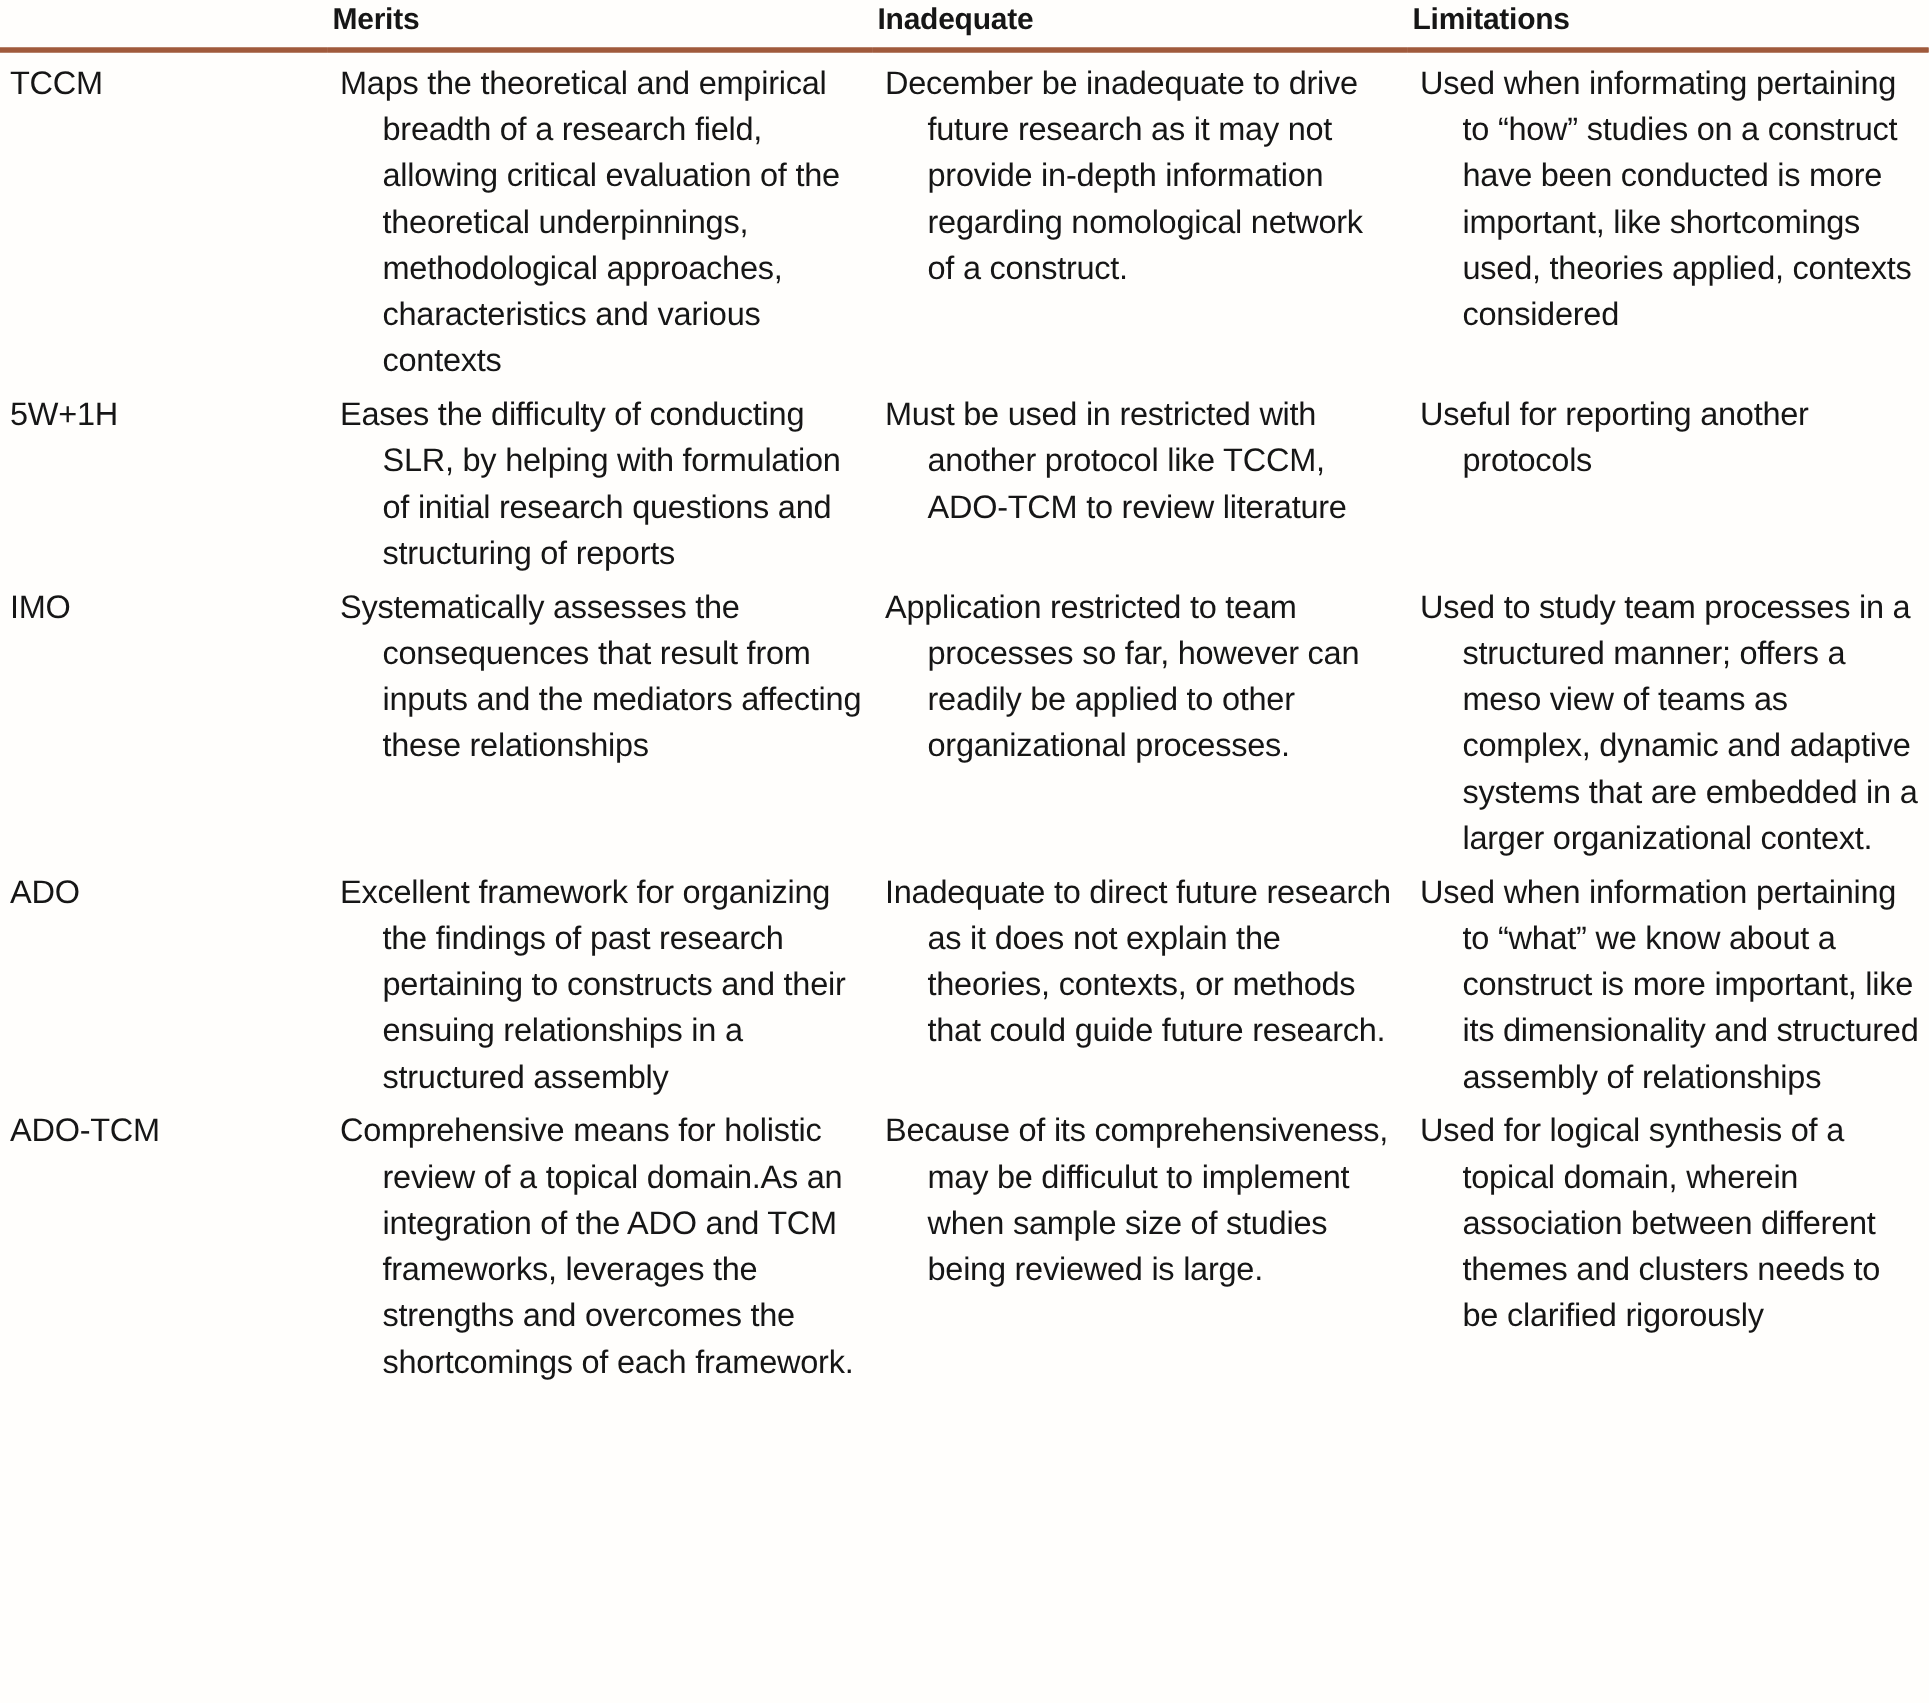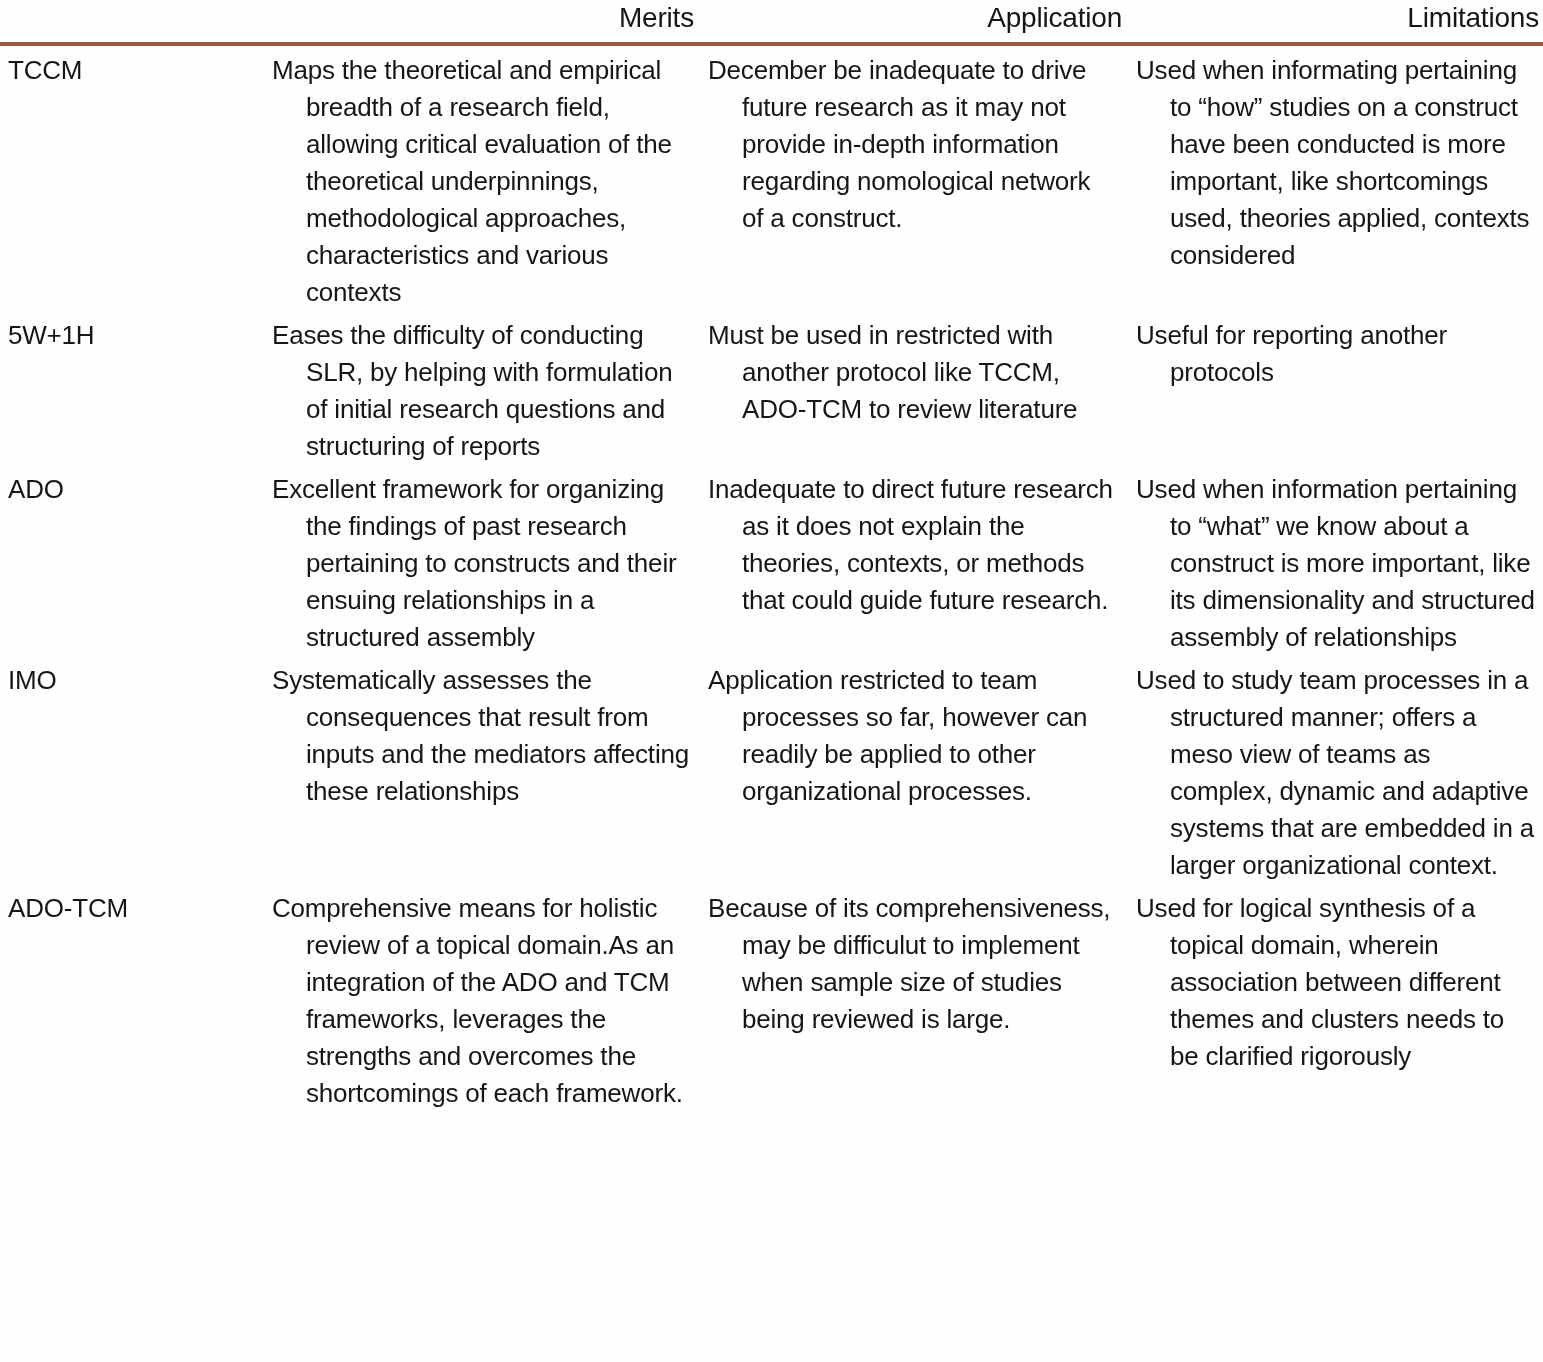--- a/index.html
+++ b/index.html
@@ -15,24 +15,24 @@
   table.framework-table {
     width: 1543px;
     border-collapse: collapse;
     table-layout: fixed;
   }
   col.c-label { width: 262px; }
   col.c-merits { width: 436px; }
   col.c-limitations { width: 428px; }
   col.c-application { width: 417px; }
   thead th {
-    font-weight: 400;
-    font-size: 28px;
+    font-weight: 700;
+    font-size: 24px;
     letter-spacing: -0.2px;
-    text-align: right;
+    text-align: left;
     vertical-align: top;
     padding: 2px 4px 8px 4px;
     border-bottom: 4px solid var(--rule-color);
   }
   tbody td {
     vertical-align: top;
     font-size: 26px;
     line-height: 37px;
     letter-spacing: -0.2px;
     padding: 6px 8px 0 10px;
@@ -53,21 +53,21 @@
   <colgroup>
     <col class="c-label">
     <col class="c-merits">
     <col class="c-limitations">
     <col class="c-application">
   </colgroup>
   <thead>
     <tr>
       <th></th>
       <th>Merits</th>
-      <th>Application</th>
+      <th>Inadequate</th>
       <th>Limitations</th>
     </tr>
   </thead>
   <tbody>
     <tr>
       <td class="label-cell">TCCM</td>
       <td>
           <div class="hang">Maps the theoretical and empirical breadth of a research field, allowing critical evaluation of the theoretical underpinnings, methodological approaches, characteristics and various contexts</div>
         </td>
       <td>
@@ -83,41 +83,41 @@
           <div class="hang">Eases the difficulty of conducting SLR, by helping with formulation of initial research questions and structuring of reports</div>
         </td>
       <td>
           <div class="hang">Must be used in restricted with another protocol like TCCM, ADO-TCM to review literature</div>
         </td>
       <td>
           <div class="hang">Useful for reporting another protocols</div>
         </td>
     </tr>
     <tr>
+      <td class="label-cell">IMO</td>
+      <td>
+          <div class="hang">Systematically assesses the consequences that result from inputs and the mediators affecting these relationships</div>
+        </td>
+      <td>
+          <div class="hang">Application restricted to team processes so far, however can readily be applied to other organizational processes.</div>
+        </td>
+      <td>
+          <div class="hang">Used to study team processes in a structured manner; offers a meso view of teams as complex, dynamic and adaptive systems that are embedded in a larger organizational context.</div>
+        </td>
+    </tr>
+    <tr>
       <td class="label-cell">ADO</td>
       <td>
           <div class="hang">Excellent framework for organizing the findings of past research pertaining to constructs and their ensuing relationships in a structured assembly</div>
         </td>
       <td>
           <div class="hang">Inadequate to direct future research as it does not explain the theories, contexts, or methods that could guide future research.</div>
         </td>
       <td>
           <div class="hang">Used when information pertaining to “what” we know about a construct is more important, like its dimensionality and structured assembly of relationships</div>
-        </td>
-    </tr>
-    <tr>
-      <td class="label-cell">IMO</td>
-      <td>
-          <div class="hang">Systematically assesses the consequences that result from inputs and the mediators affecting these relationships</div>
-        </td>
-      <td>
-          <div class="hang">Application restricted to team processes so far, however can readily be applied to other organizational processes.</div>
-        </td>
-      <td>
-          <div class="hang">Used to study team processes in a structured manner; offers a meso view of teams as complex, dynamic and adaptive systems that are embedded in a larger organizational context.</div>
         </td>
     </tr>
     <tr>
       <td class="label-cell">ADO-TCM</td>
       <td>
           <div class="hang">Comprehensive means for holistic review of a topical domain.As an integration of the ADO and TCM frameworks, leverages the strengths and overcomes the shortcomings of each framework.</div>
         </td>
       <td>
           <div class="hang">Because of its comprehensiveness, may be difficulut to implement when sample size of studies being reviewed is large.</div>
         </td>

